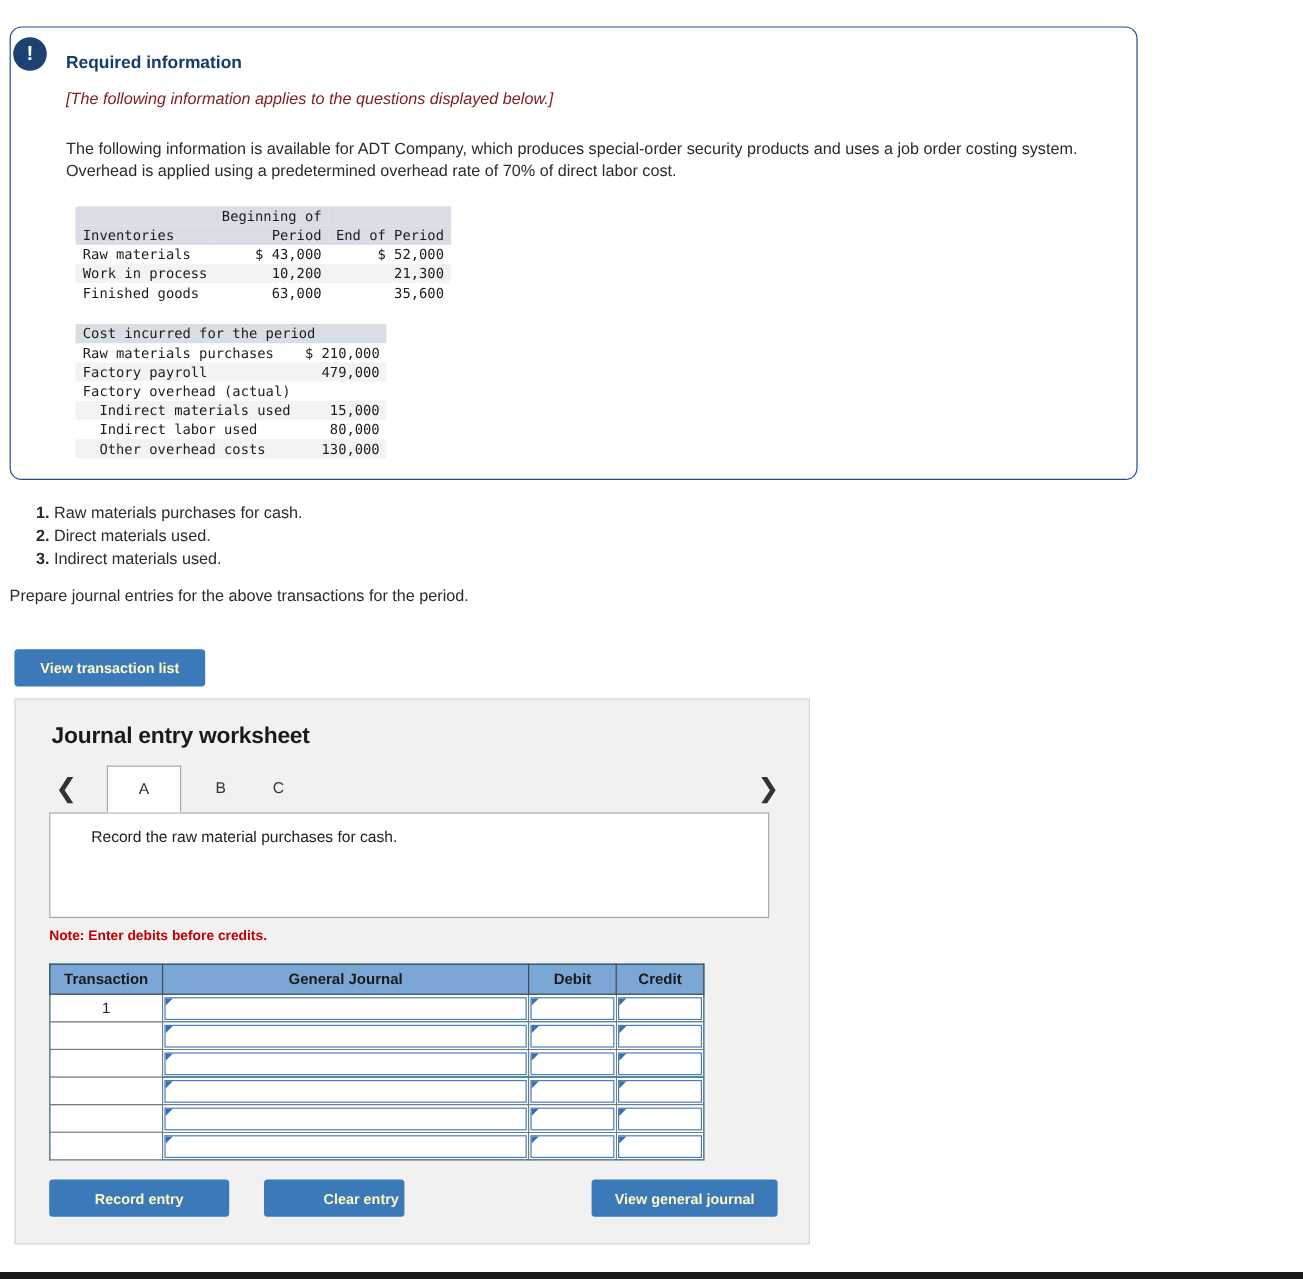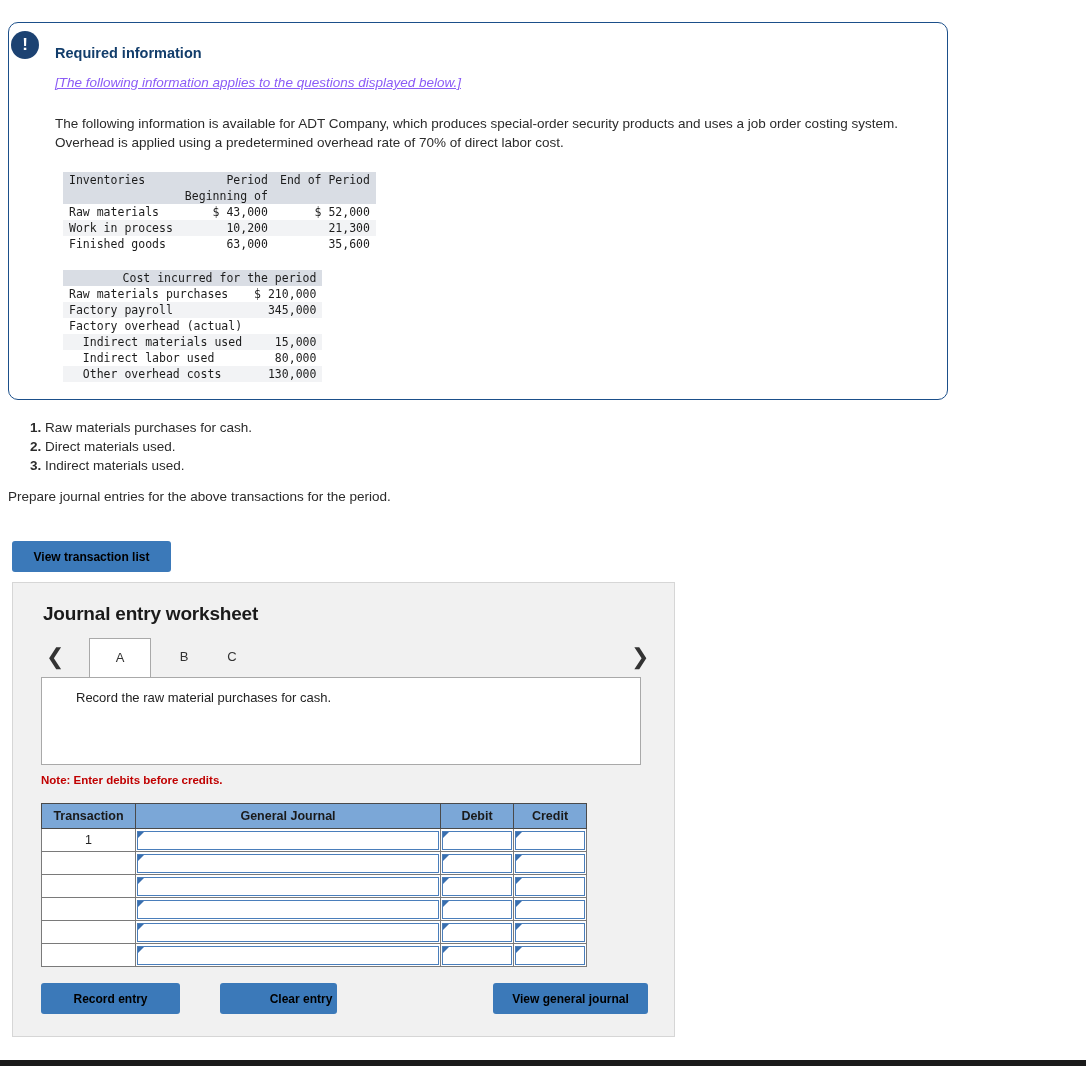--- a/index.html
+++ b/index.html
@@ -39,23 +39,22 @@
   .req-inner { padding: 22px 28px 0 46px; }
   .req-title {
     color: #123d6b;
     font-size: 14.5px;
     font-weight: bold;
     margin: 0 0 14px 0;
   }
   .req-sub {
     font-style: italic;
     font-size: 13.5px;
-    color: #8b5cf6;
+    color: #7f1d1d;
     margin: 0 0 24px 0;
-    text-decoration: underline;
   }
   .req-para {
     font-size: 13.5px;
     line-height: 19px;
     color: #2b2b2b;
     margin: 0 0 20px 0;
     max-width: 855px;
   }
 
   
@@ -70,42 +69,42 @@
     padding: 1px 6px;
     white-space: pre;
     font-weight: normal;
     text-align: left;
   }
   .mono-table .num { text-align: right; }
   .mt-head td, .mt-head th { background: #d9dde4; }
   .mt-zebra { background: #f2f3f5; }
   .tbl-inv { margin-top: 2px; }
   .tbl-cost { margin-top: 18px; }
-  .cost-title td { background: #d9dde4; text-align: right; }
+  .cost-title td { background: #d9dde4; text-align: left; }
 
   
   .q-list {
     position: absolute;
     left: 30px; top: 418px;
     font-size: 13.5px;
     line-height: 19px;
     color: #2b2b2b;
   }
   .q-list .num { font-weight: bold; }
   .prep-line {
     position: absolute;
     left: 8px; top: 489px;
     font-size: 13.5px;
     color: #2b2b2b;
   }
 
   
   .btn {
     background: #3b79b9;
-    color: #000000;
+    color: #fef9c3;
     border: none;
     border-radius: 3px;
     font-family: "Liberation Sans", sans-serif;
     font-size: 12px;
     font-weight: bold;
     cursor: pointer;
     text-align: center;
     padding: 0;
   }
   .btn-view-trans {
@@ -231,21 +230,21 @@
     position: absolute;
     left: 0; top: 0;
     border-left: 6px solid #3a6fae;
     border-bottom: 6px solid transparent;
   }
 
   
   .btn-record {
     position: absolute;
     left: 28px; top: 400px;
-    width: 139px; height: 31px;
+    width: 150px; height: 31px;
   }
   .btn-clear {
     position: absolute;
     left: 207px; top: 400px;
     width: 117px; height: 31px; padding-left: 45px;
   }
   .btn-viewgj {
     position: absolute;
     left: 480px; top: 400px;
     width: 155px; height: 31px;
@@ -266,28 +265,28 @@
   <div class="req-card">
     <div class="bang-icon">!</div>
     <div class="req-inner">
       <div class="req-title">Required information</div>
       <div class="req-sub">[The following information applies to the questions displayed below.]</div>
       <div class="req-para">The following information is available for ADT Company, which produces special-order security products and uses a job order costing system. Overhead is applied using a predetermined overhead rate of 70% of direct labor cost.</div>
 
       <table class="mono-table tbl-inv">
         <tbody>
           <tr class="mt-head">
+            <td></td>
+            <td class="num">Beginning of</td>
+            <td></td>
+          </tr>
+          <tr class="mt-head">
             <td>Inventories</td>
             <td class="num">Period</td>
             <td class="num">End of Period</td>
-          </tr>
-          <tr class="mt-head">
-            <td></td>
-            <td class="num">Beginning of</td>
-            <td></td>
           </tr>
           <tr>
             <td>Raw materials</td>
             <td class="num">$ 43,000</td>
             <td class="num">$ 52,000</td>
           </tr>
           <tr class="mt-zebra">
             <td>Work in process</td>
             <td class="num">10,200</td>
             <td class="num">21,300</td>
@@ -304,21 +303,21 @@
         <tbody>
           <tr class="cost-title">
             <td colspan="2">Cost incurred for the period</td>
           </tr>
           <tr>
             <td>Raw materials purchases</td>
             <td class="num">$ 210,000</td>
           </tr>
           <tr class="mt-zebra">
             <td>Factory payroll</td>
-            <td class="num">345,000</td>
+            <td class="num">479,000</td>
           </tr>
           <tr>
             <td>Factory overhead (actual)</td>
             <td class="num"></td>
           </tr>
           <tr class="mt-zebra">
             <td>  Indirect materials used</td>
             <td class="num">15,000</td>
           </tr>
           <tr>

